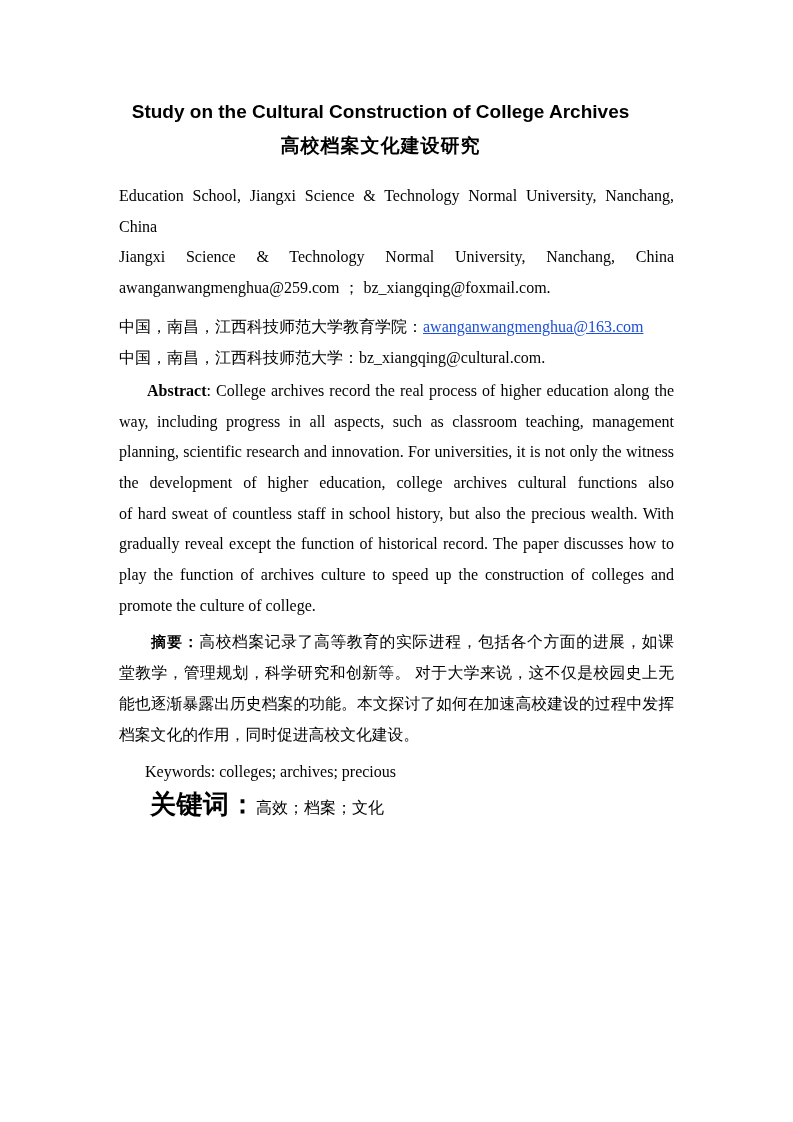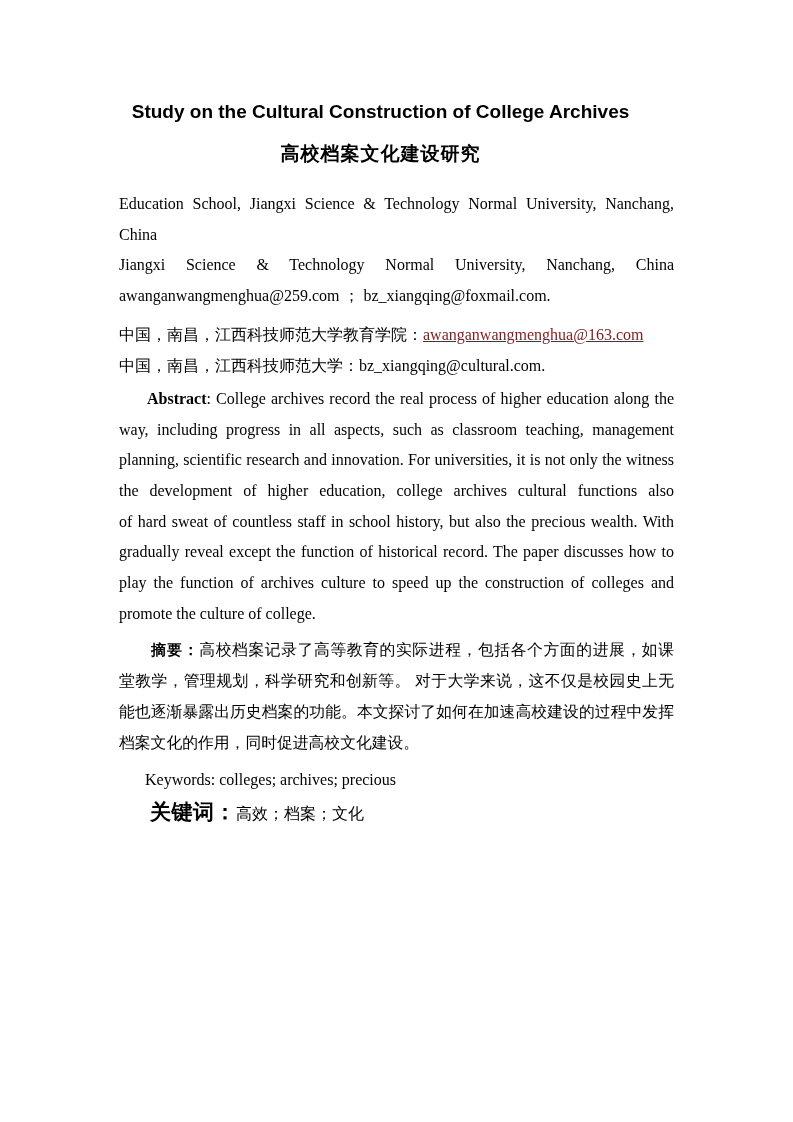--- a/index.html
+++ b/index.html
@@ -13,21 +13,21 @@
     padding-left:119px; padding-right:119px;
     overflow:hidden;
   }
   .title-en {
     margin-top:99px;
     font-family:"Liberation Sans", sans-serif;
     font-weight:bold; font-size:19px; line-height:26px;
     text-align:center; white-space:nowrap;
   }
   .title-zh {
-    margin-top:16px;
+    margin-top:8px;
     font-family:"Liberation Sans", sans-serif;
     font-weight:bold; font-size:19px; line-height:26px;
     text-align:center; letter-spacing:1px;
   }
   .para { width:555px; }
   .line {
     font-size:16px; line-height:30.7px;
     white-space:nowrap;
   }
   .stretch { text-align:justify; text-align-last:justify; }
@@ -41,23 +41,23 @@
   .indent-zh { padding-left:32px; }
   .kw-en { margin-top:7px; }
   .kw-en .line { padding-left:26px; }
   .kw-zh .line { padding-left:31px; line-height:32px; }
   b.en-label { font-weight:bold; }
   b.zh-label {
     font-family:"Liberation Sans", sans-serif;
     font-weight:bold; font-size:15px;
     letter-spacing:0.5px;
   }
-  .kw-zh b.zh-label { font-size:21px; }
+  .kw-zh b.zh-label { font-size:26px; }
   a.email-link, span.email-link {
-    color:#7f1d1d;
+    color:#1d4ed8;
     text-decoration:underline;
     cursor:pointer;
   }
 </style>
 </head>
 <body>
 
 <div class="page">
 
   <h1 class="title-en">Study on the Cultural Construction of College Archives</h1>

